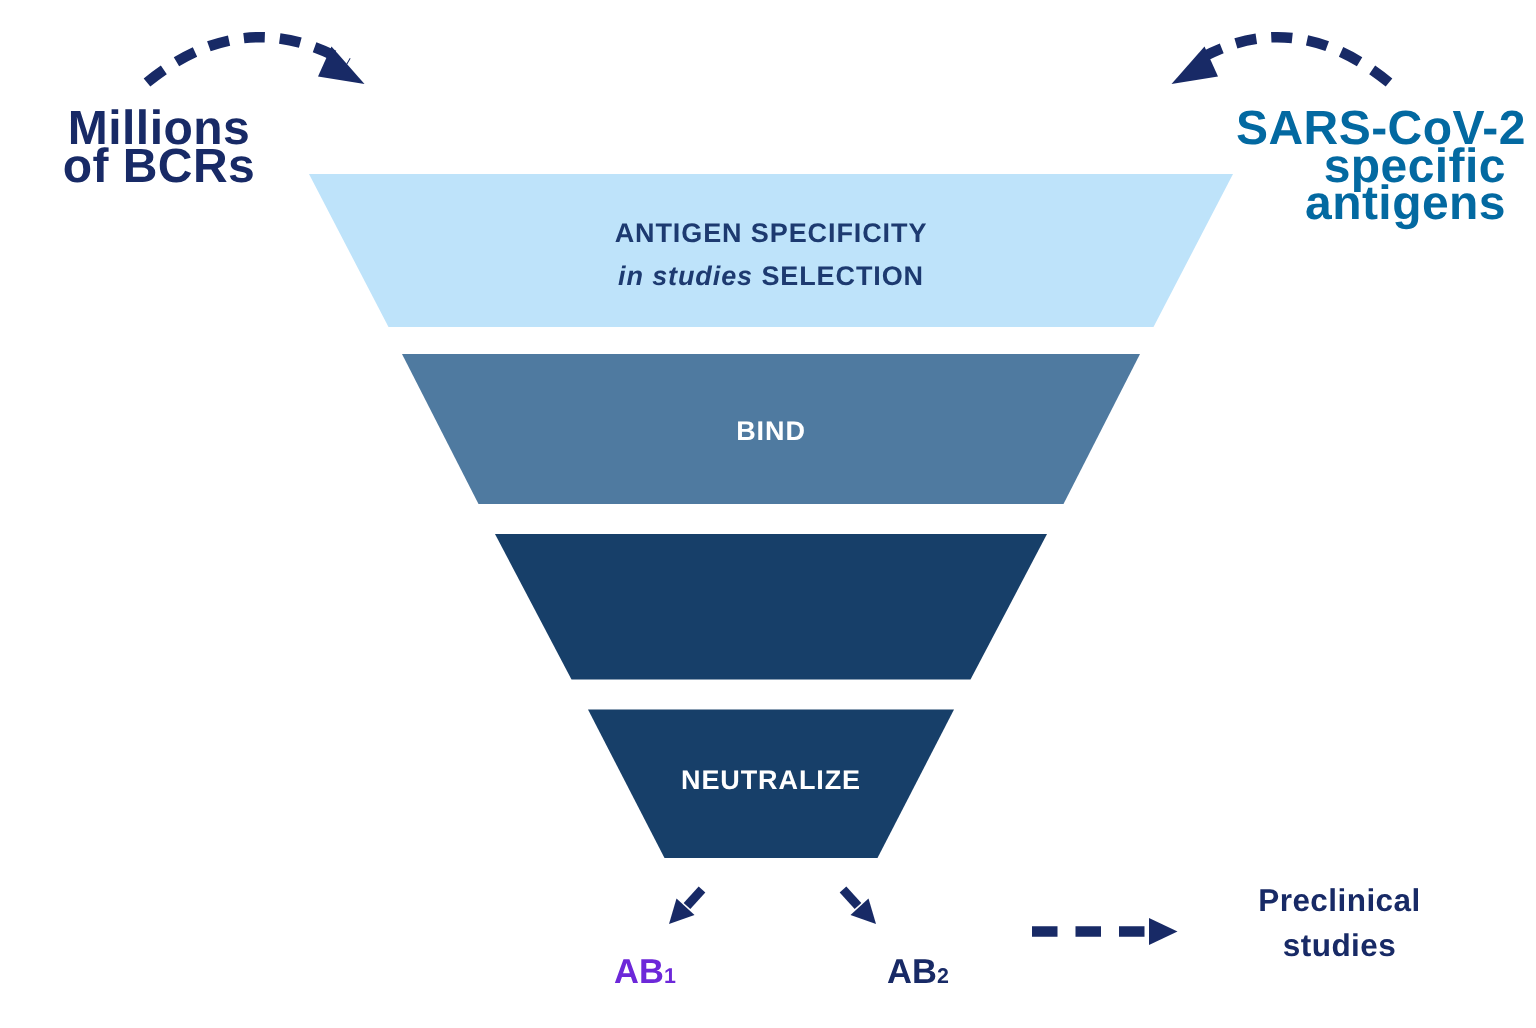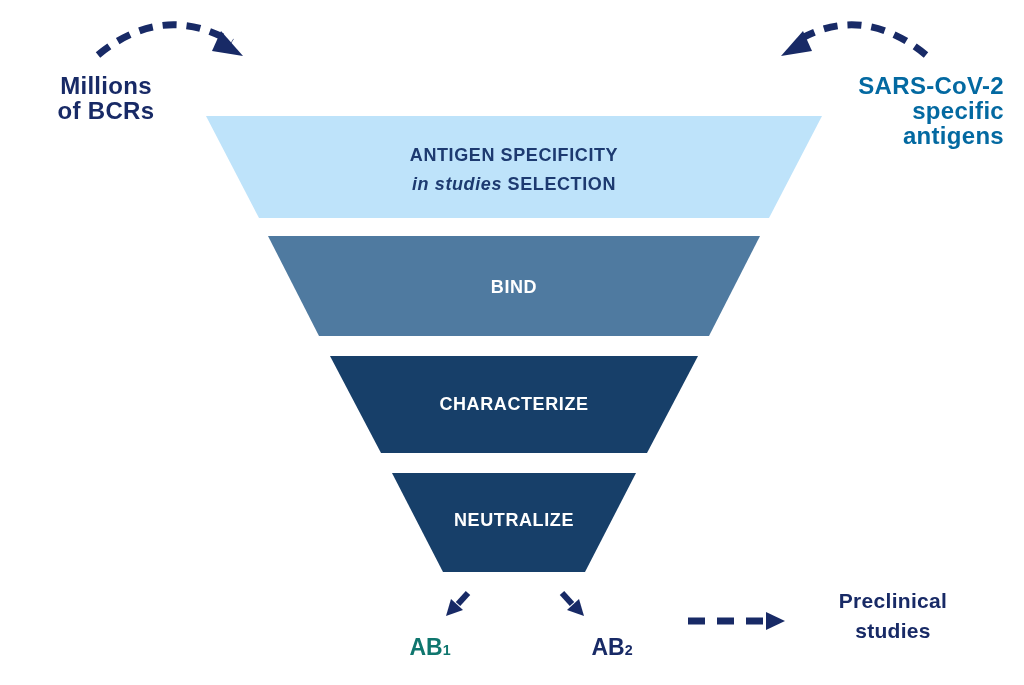--- a/index.html
+++ b/index.html
@@ -22,21 +22,21 @@
     left: 0;
     top: 0;
   }
   .txt {
     position: absolute;
     font-weight: 700;
     text-align: center;
     white-space: nowrap;
   }
   .side-label {
-    font-size: 24px;
+    font-size: 32px;
     line-height: 25px;
     letter-spacing: 0.3px;
   }
   .tier-label {
     left: 264px;
     width: 500px;
     font-size: 18px;
     line-height: 29px;
     letter-spacing: 0.6px;
   }
@@ -98,25 +98,24 @@
     <div>antigens</div>
   </div>
 
   <div class="txt tier-label" style="top: 141px; color: rgb(29, 58, 112);">
     <div>ANTIGEN SPECIFICITY</div>
     <div><span class="italic">in studies</span><span> SELECTION</span></div>
   </div>
 
   <div class="txt tier-label light" style="top: 275px; color: rgb(255, 255, 255);">BIND</div>
 
-  <div class="txt tier-label light" style="top: 392px; color: rgb(255, 255, 255);">CHARACTERIZE</div>
 
   <div class="txt tier-label light" style="top: 508px; color: rgb(255, 255, 255);">NEUTRALIZE</div>
 
-  <div class="txt ab-label" style="left: 390px; top: 636px; width: 80px; color: #0f766e;"><span>AB</span><span class="sub">1</span></div>
+  <div class="txt ab-label" style="left: 390px; top: 636px; width: 80px; color: #6d28d9;"><span>AB</span><span class="sub">1</span></div>
 
   <div class="txt ab-label" style="left: 572px; top: 636px; width: 80px; color: rgb(24, 42, 102);"><span>AB</span><span class="sub">2</span></div>
 
   <div class="txt preclinical-label" style="left: 813px; top: 586px; width: 160px; color: rgb(24, 42, 102);">
     <div>Preclinical</div>
     <div>studies</div>
   </div>
 
 </div>
 

